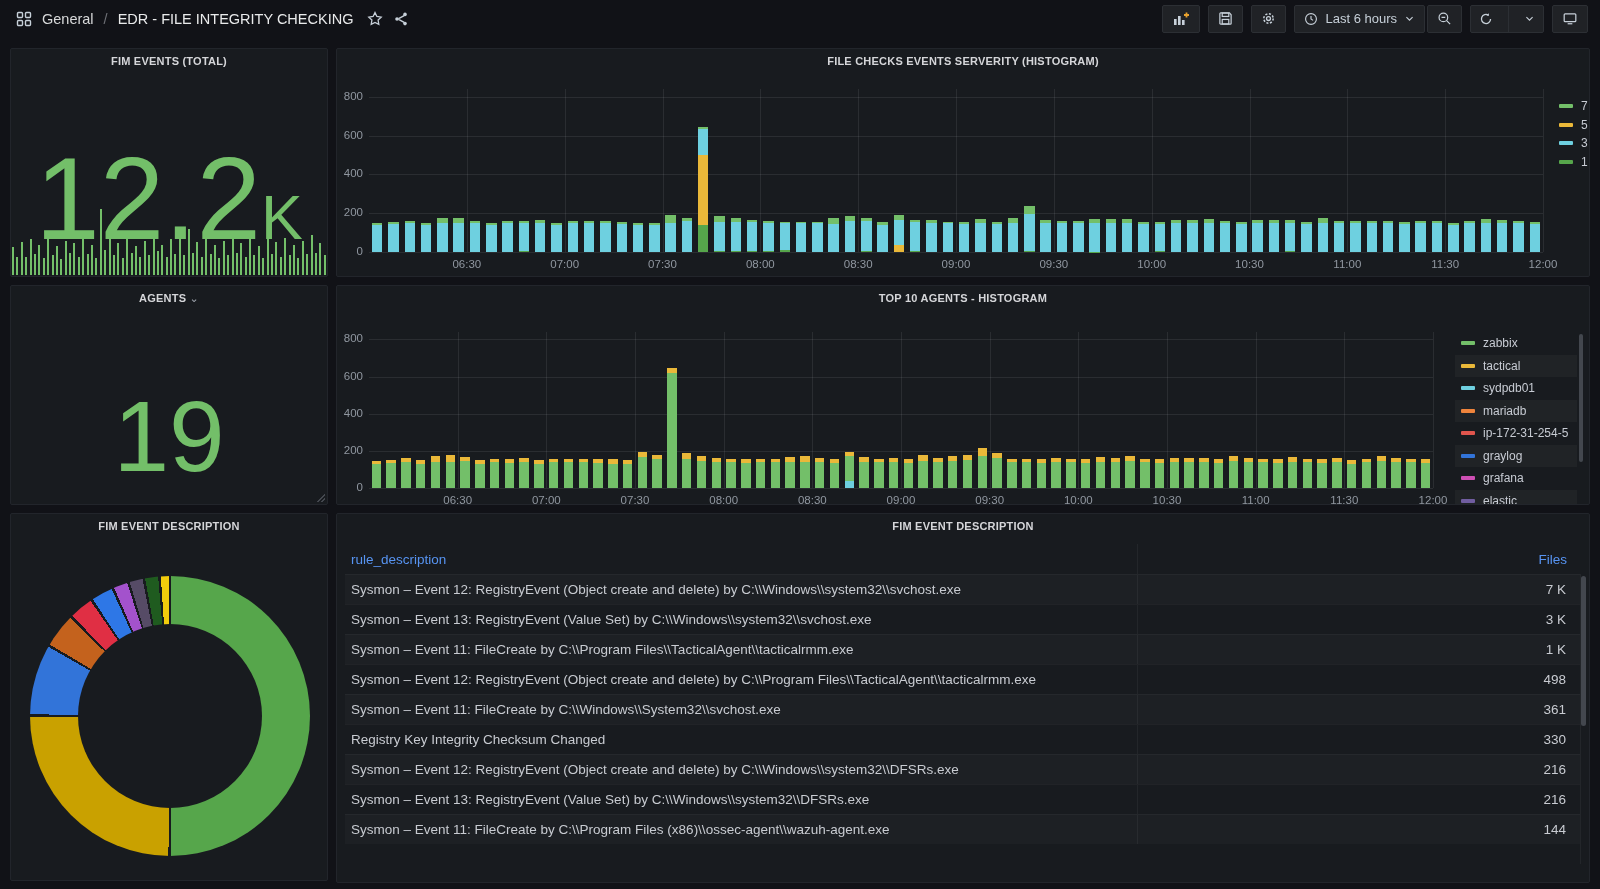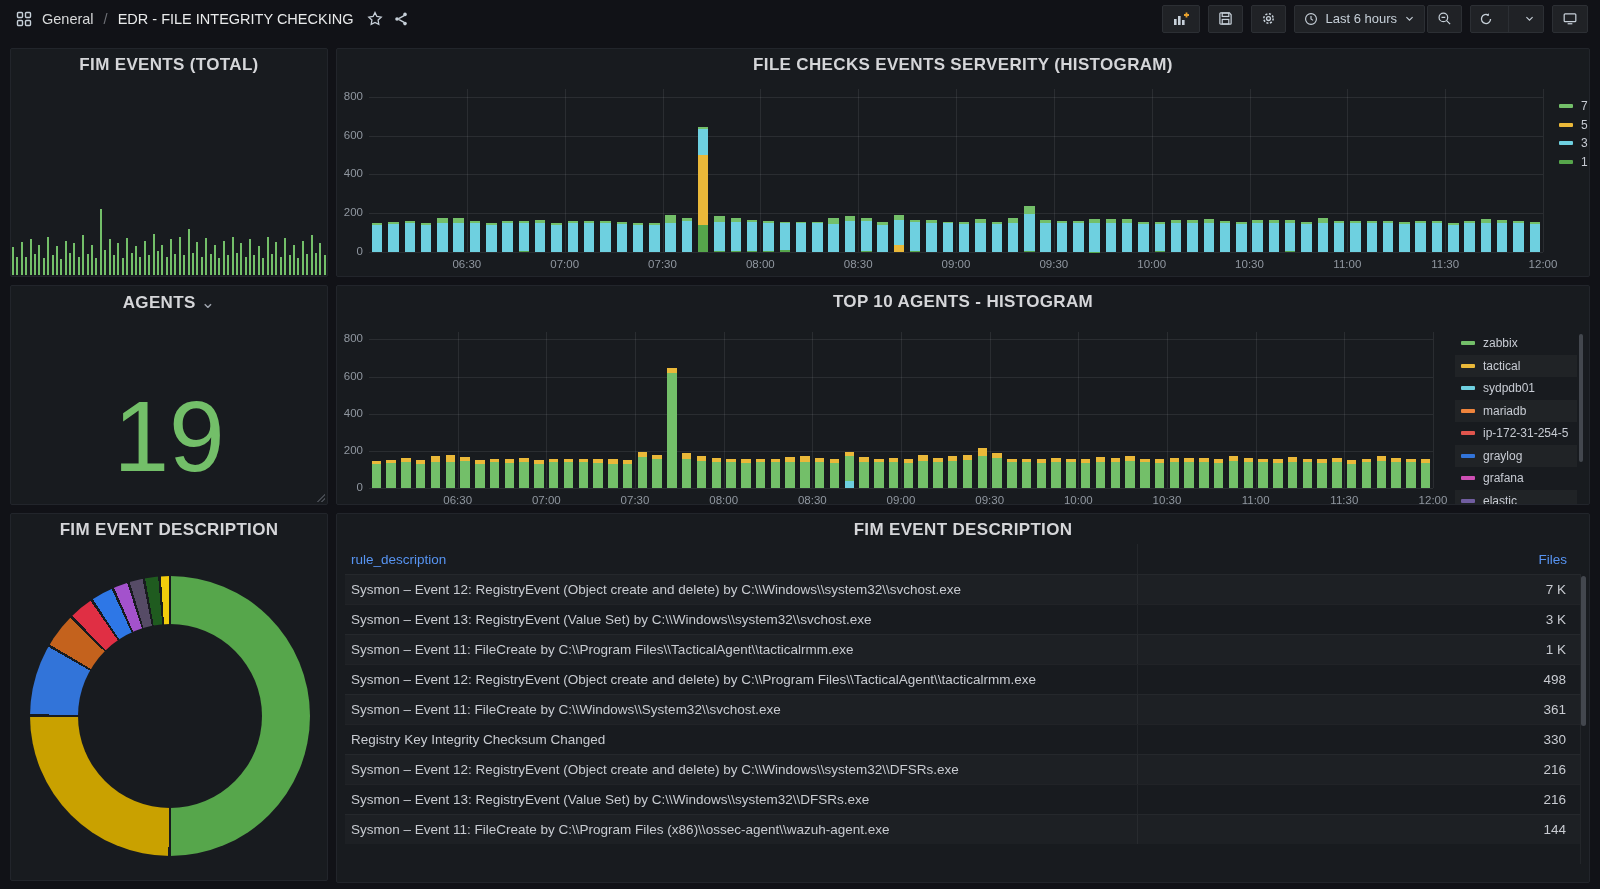--- a/index.html
+++ b/index.html
@@ -31,21 +31,21 @@
   .btn.split .part { padding:0 8px; height:100%; display:flex; align-items:center; }
   .btn.split .divider { width:1px; height:100%; background:#2c2f34; }
   svg.ic { display:block; }
   
   .panel {
     position:absolute; background:#181B1F; border:1px solid #22252B; border-radius:2px;
     overflow:hidden;
   }
   .panel-title {
     position:absolute; top:6px; left:0; right:0; text-align:center;
-    font-size:17px; font-weight:700; color:#D5D6D9; letter-spacing:.02em;
+    font-size:11px; font-weight:700; color:#D5D6D9; letter-spacing:.02em;
     cursor:pointer; z-index:5;
   }
   .panel-title .chev { color:#9DA3AC; font-weight:400; }
   
   .big-stat {
     position:absolute; left:0; right:0; text-align:center; color:#73BF69;
     font-weight:500; line-height:1;
   }
   .big-stat .unit { font-size:.54em; }
   .spark { position:absolute; left:1px; right:1px; bottom:1px; height:66px;
@@ -167,20 +167,23 @@
       <svg class="ic" width="16" height="15" viewBox="0 0 16 16" fill="none" stroke="#C7D0D9" stroke-width="1.3">
         <rect x="1.8" y="3" width="12.4" height="8.4" rx="1"></rect>
           <path d="M5.5 13.6h5"></path>
       </svg>
     </div>
   </div>
 </div>
 
 <div class="panel" id="p-fim-total" style="left:10px; top:48px; width:318px; height:229px;">
   <div class="panel-title">FIM EVENTS (TOTAL)</div>
+  <div class="big-stat" style="top: 92px; font-size: 116px; color: rgb(115, 191, 105);">
+    <span>12.2</span><span class="unit">K</span>
+  </div>
   <div class="spark" id="sparkline">
       <div class="sbar" style="height: 27.7px; background: rgb(115, 191, 105);"></div>
       <div class="sbar" style="height: 18.5px; background: rgb(115, 191, 105);"></div>
       <div class="sbar" style="height: 33px; background: rgb(115, 191, 105);"></div>
       <div class="sbar" style="height: 18.5px; background: rgb(115, 191, 105);"></div>
       <div class="sbar" style="height: 36.3px; background: rgb(115, 191, 105);"></div>
       <div class="sbar" style="height: 21.1px; background: rgb(115, 191, 105);"></div>
       <div class="sbar" style="height: 30.4px; background: rgb(115, 191, 105);"></div>
       <div class="sbar" style="height: 17.2px; background: rgb(115, 191, 105);"></div>
       <div class="sbar" style="height: 38.3px; background: rgb(115, 191, 105);"></div>

